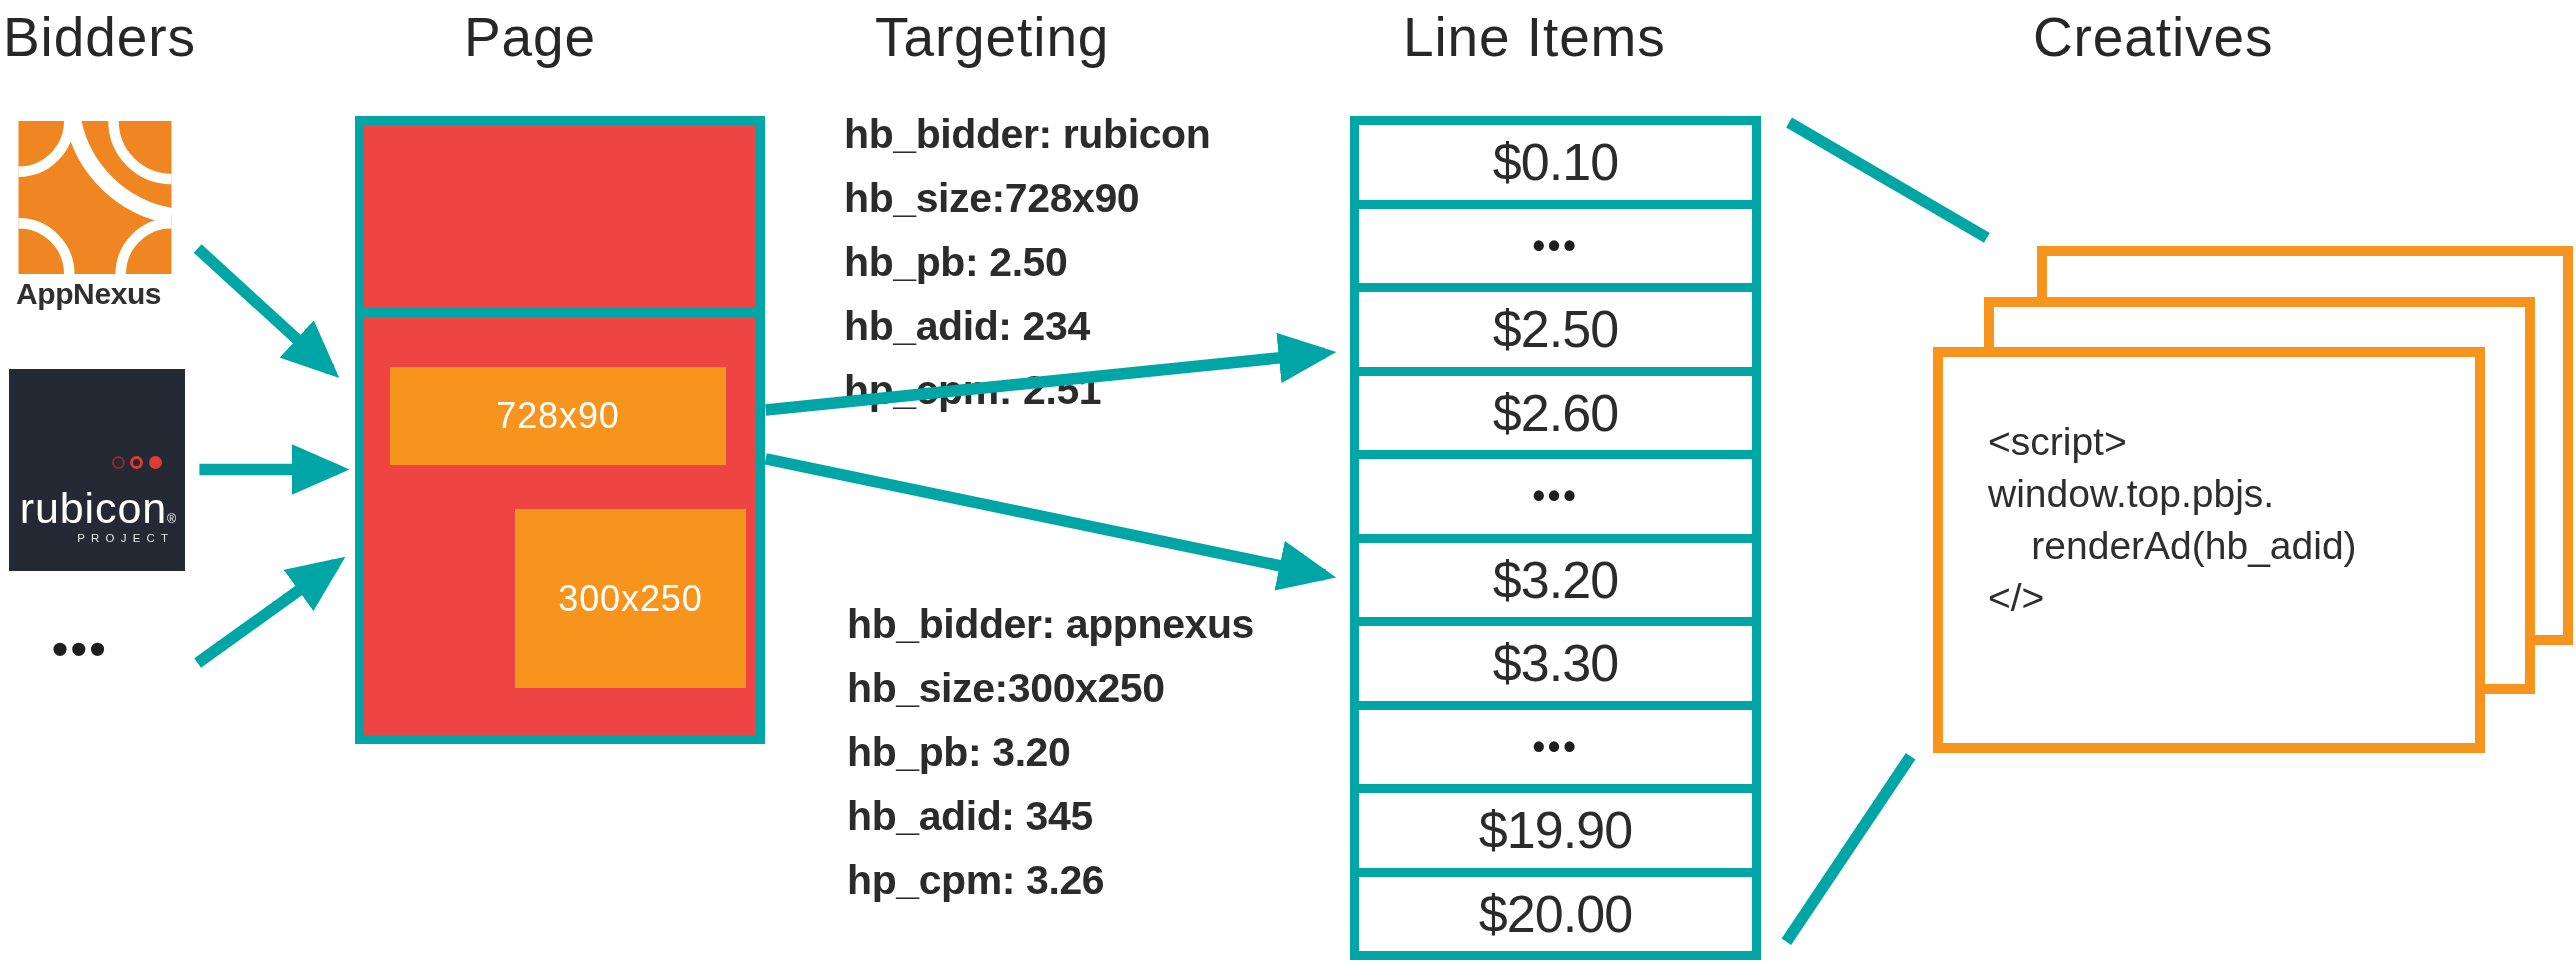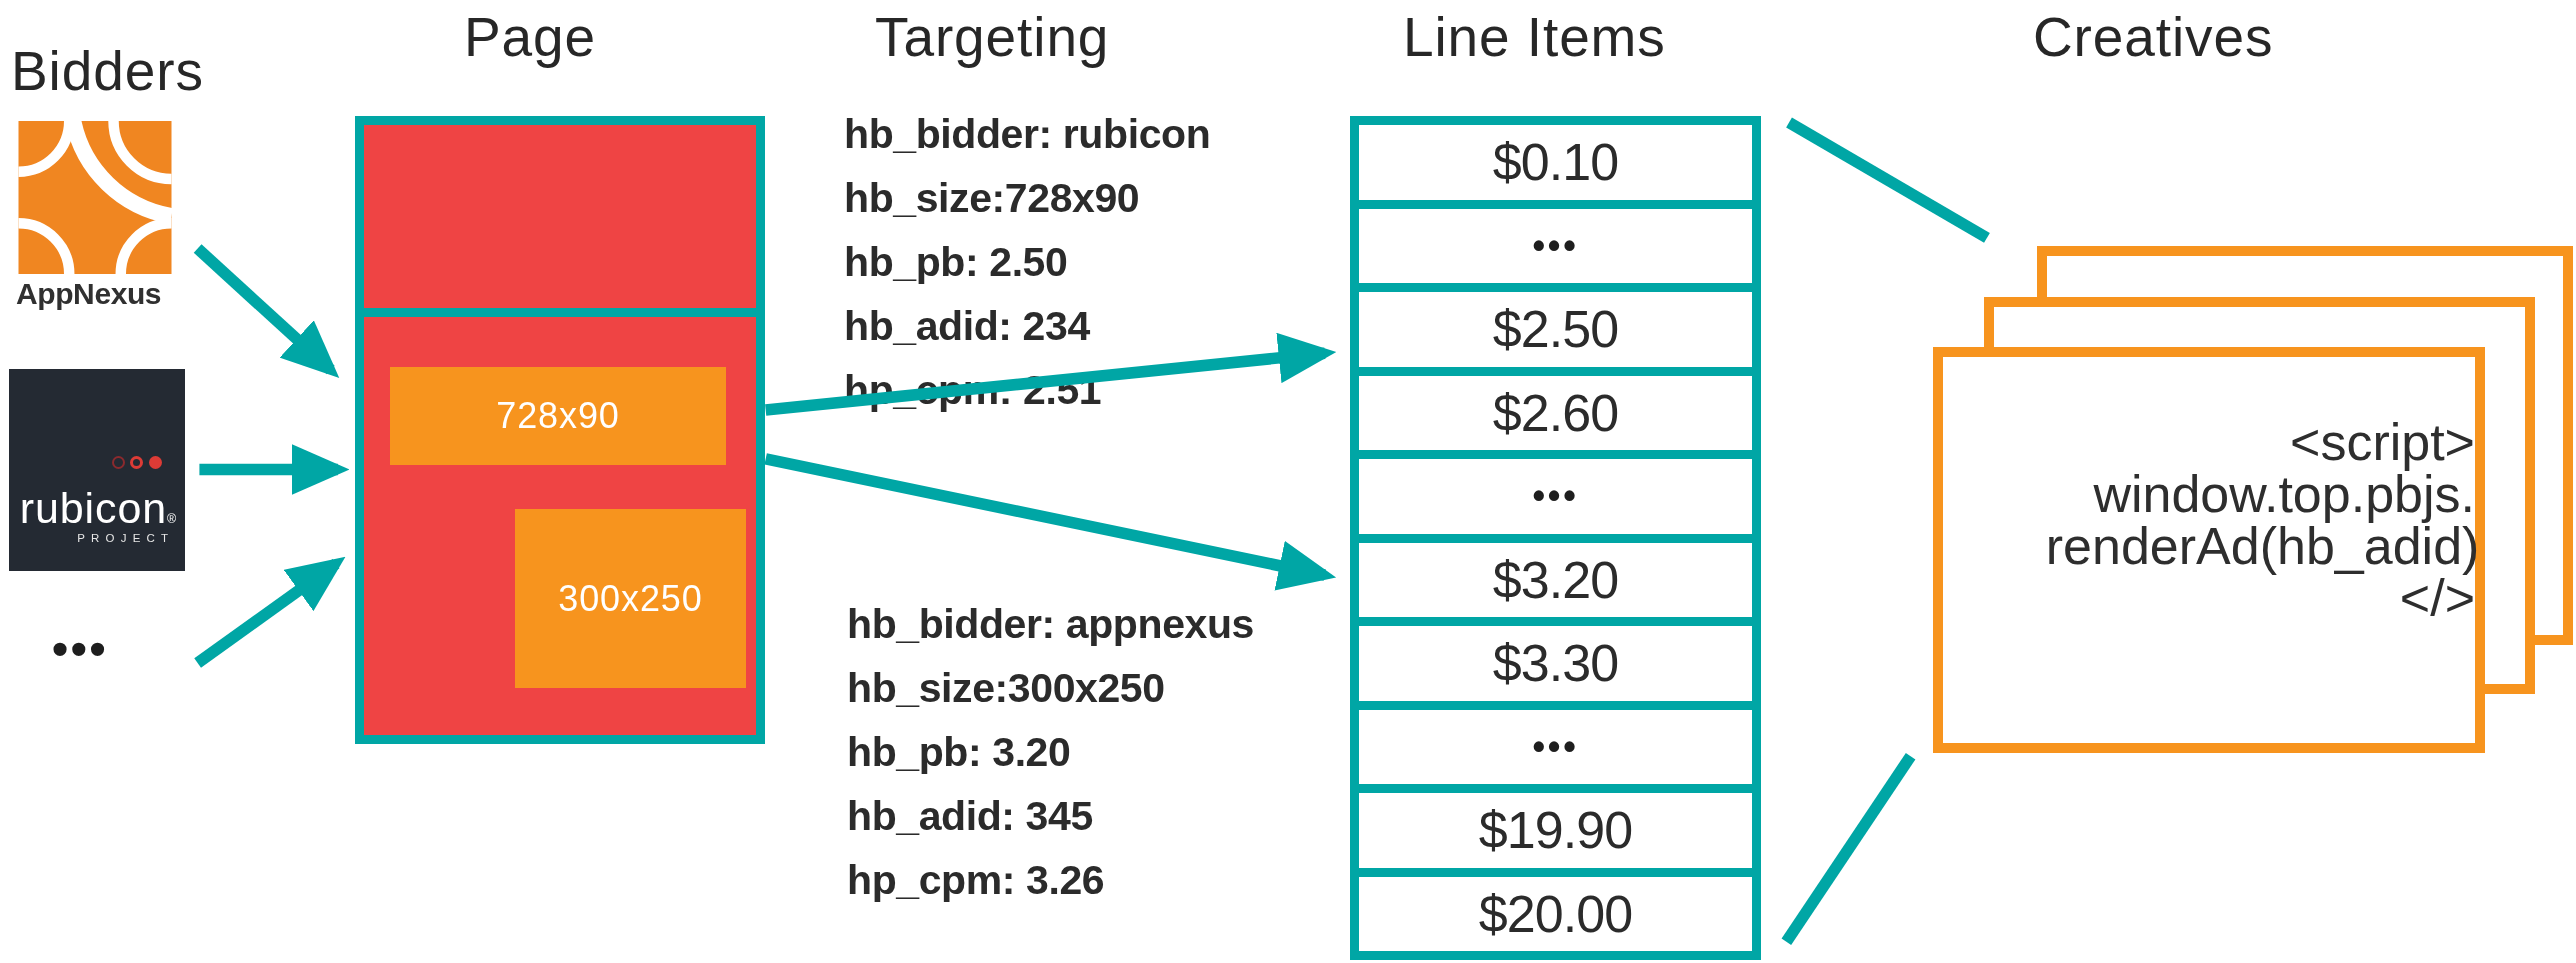--- a/index.html
+++ b/index.html
@@ -4,21 +4,21 @@
 <style>
   :root{
     --teal:#00A6A5; --orange:#F7941E; --dark-text:#2B2B2B;
     --rubicon-bg:#242A33; --appnexus-orange:#F08621; --rubicon-red:#DD3B36;
   }
   *{margin:0;padding:0;box-sizing:border-box;}
   body{background:#fff;font-family:"Liberation Sans",sans-serif;}
   .canvas{position:relative;width:2576px;height:963px;background:#fff;overflow:hidden;}
 
   .col-title{position:absolute;top:5.3px;font-size:55px;font-weight:400;color:#272727;letter-spacing:0.9px;white-space:nowrap;}
-  #t-bidders{left:11px;margin-top:34px;} #t-page{left:464px;} #t-targeting{left:875px;}
+  #t-bidders{left:3px;} #t-page{left:464px;} #t-targeting{left:875px;}
   #t-lineitems{left:1403px;} #t-creatives{left:2033px;}
 
   
   .appnexus-logo{position:absolute;left:18px;top:121px;width:154px;height:153px;}
   .appnexus-label{position:absolute;left:16px;top:277px;font-size:30px;font-weight:700;color:#303030;letter-spacing:-0.4px;}
   .rubicon-box{position:absolute;left:9px;top:369px;width:176px;height:202px;background:var(--rubicon-bg,#242A33);}
   .rubicon-word{position:absolute;left:10.7px;bottom:41px;font-size:43px;color:#fff;font-weight:400;letter-spacing:0.9px;line-height:1;}
   .rubicon-reg{font-size:12.4px;vertical-align:baseline;}
   .rubicon-dots{position:absolute;right:23px;top:87px;display:flex;gap:5.3px;}
   .rdot{width:13.3px;height:13.3px;border-radius:50%;}
@@ -44,21 +44,21 @@
   .li-table{position:absolute;left:1350px;top:116px;width:411px;height:844px;border:9.8px solid var(--teal,#00A6A5);background:#f97316;display:flex;flex-direction:column;}
   .li-row{flex:1;display:flex;align-items:center;justify-content:center;font-size:52px;color:var(--dark-text,#2B2B2B);letter-spacing:-0.9px;border-bottom:9px solid var(--teal,#00A6A5);background:#fff;}
   .li-row:last-child{border-bottom:none;}
   .li-row.dots{font-size:36px;font-weight:700;letter-spacing:2.7px;color:#1E1E1E;}
 
   
   .creative-card{position:absolute;background:#fff;border:10.7px solid var(--orange,#F7941E);}
   .card-back{left:2037px;top:246px;width:536px;height:399px;z-index:1;}
   .card-middle{left:1984px;top:297px;width:551px;height:397px;z-index:2;}
   .card-front{left:1933px;top:347px;width:552px;height:406px;z-index:3;}
-  .code{padding:59px 0 0 45px;font-size:52px;line-height:52px;color:#2E2E2E;text-align:right;}
+  .code{padding:59px 0 0 45px;font-size:39px;line-height:52px;color:#2E2E2E;}
   .code-line{white-space:pre;}
 
   .overlay{position:absolute;left:0;top:0;width:2576px;height:963px;z-index:4;pointer-events:none;overflow:visible;}
   .arrow{stroke:var(--teal,#00A6A5);stroke-width:13;fill:none;}
   .arrowhead{fill:var(--teal,#00A6A5);}
   .an-arc{stroke:#fff;fill:none;}
 </style>
 </head>
 <body>
 

